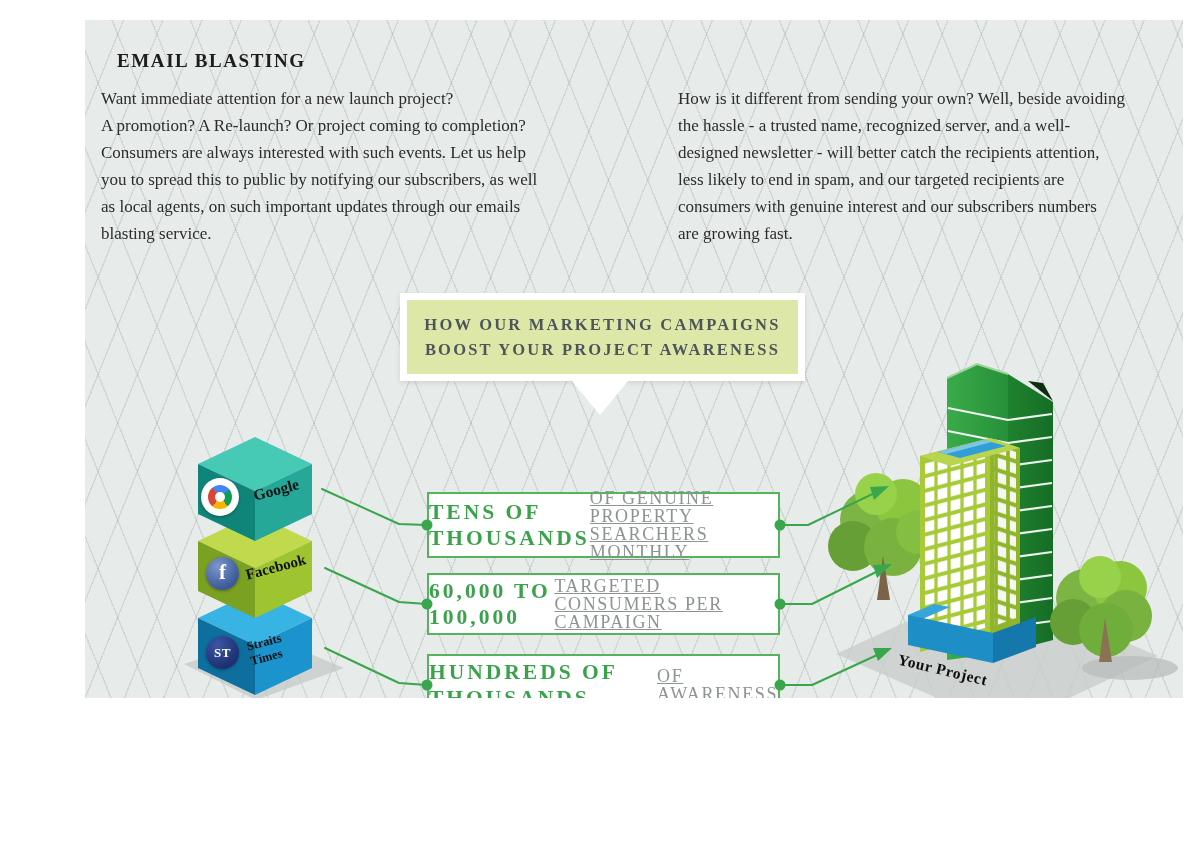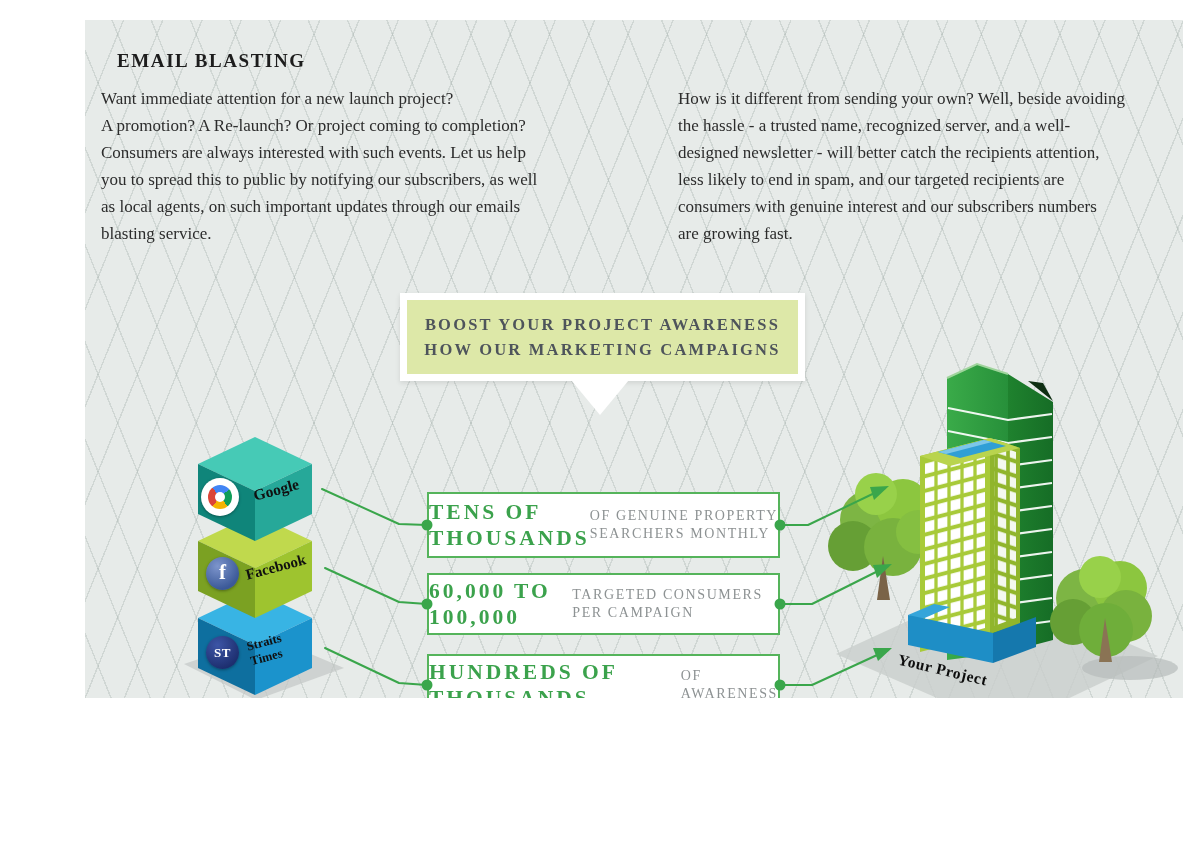--- a/index.html
+++ b/index.html
@@ -26,21 +26,21 @@
            line-height:25px;}
   .callout-tail{position:absolute;left:486px;top:360px;width:0;height:0;z-index:2;
            border-left:29px solid transparent;border-right:29px solid transparent;
            border-top:35px solid #ffffff;}
 
   
   .stat-box{position:absolute;left:342px;width:353px;background:#ffffff;border:2px solid #55b45b;
             box-sizing:border-box;display:flex;align-items:center;
             justify-content:center;z-index:2;}
   .stat-box .head{font-size:21.5px;font-weight:bold;letter-spacing:3px;color:#3ba24c;line-height:26px;}
-  .stat-box .sub{font-size:14px;letter-spacing:1.6px;color:#8d9293;line-height:18px;}
+  .stat-box .sub{font-size:18px;letter-spacing:1.6px;color:#8d9293;line-height:18px;text-decoration:underline;}
   .stat-1{top:472px;height:66px;}
   .stat-2{top:553px;height:62px;}
   .stat-3{top:634px;height:62px;}
 
   
   .cube-label{position:absolute;z-index:6;font-weight:bold;color:#101010;transform:rotate(-15deg);}
   .cube-label.google{left:168px;top:461px;font-size:15.5px;}
   .cube-label.facebook{left:160px;top:539px;font-size:15px;}
   .cube-label.st{left:163px;top:612px;font-size:12.5px;line-height:15px;width:58px;}
   .icon-wrap{position:absolute;z-index:6;border-radius:50%;display:flex;align-items:center;
@@ -89,22 +89,22 @@
 blasting service.</div>
     <div class="para right">How is it different from sending your own? Well, beside avoiding
 the hassle - a trusted name, recognized server, and a well-
 designed newsletter - will better catch the recipients attention,
 less likely to end in spam, and our targeted recipients are
 consumers with genuine interest and our subscribers numbers
 are growing fast.</div>
 
     <div class="callout">
       <div class="callout-inner">
+        <span>HOW OUR MARKETING CAMPAIGNS</span>
         <span>BOOST YOUR PROJECT AWARENESS</span>
-        <span>HOW OUR MARKETING CAMPAIGNS</span>
       </div>
     </div>
     <div class="callout-tail"></div>
 
     <div class="stat-box stat-1">
       <div class="head">TENS OF THOUSANDS</div>
       <div class="sub">OF GENUINE PROPERTY SEARCHERS MONTHLY</div>
     </div>
     <div class="stat-box stat-2">
       <div class="head">60,000 TO 100,000</div>

